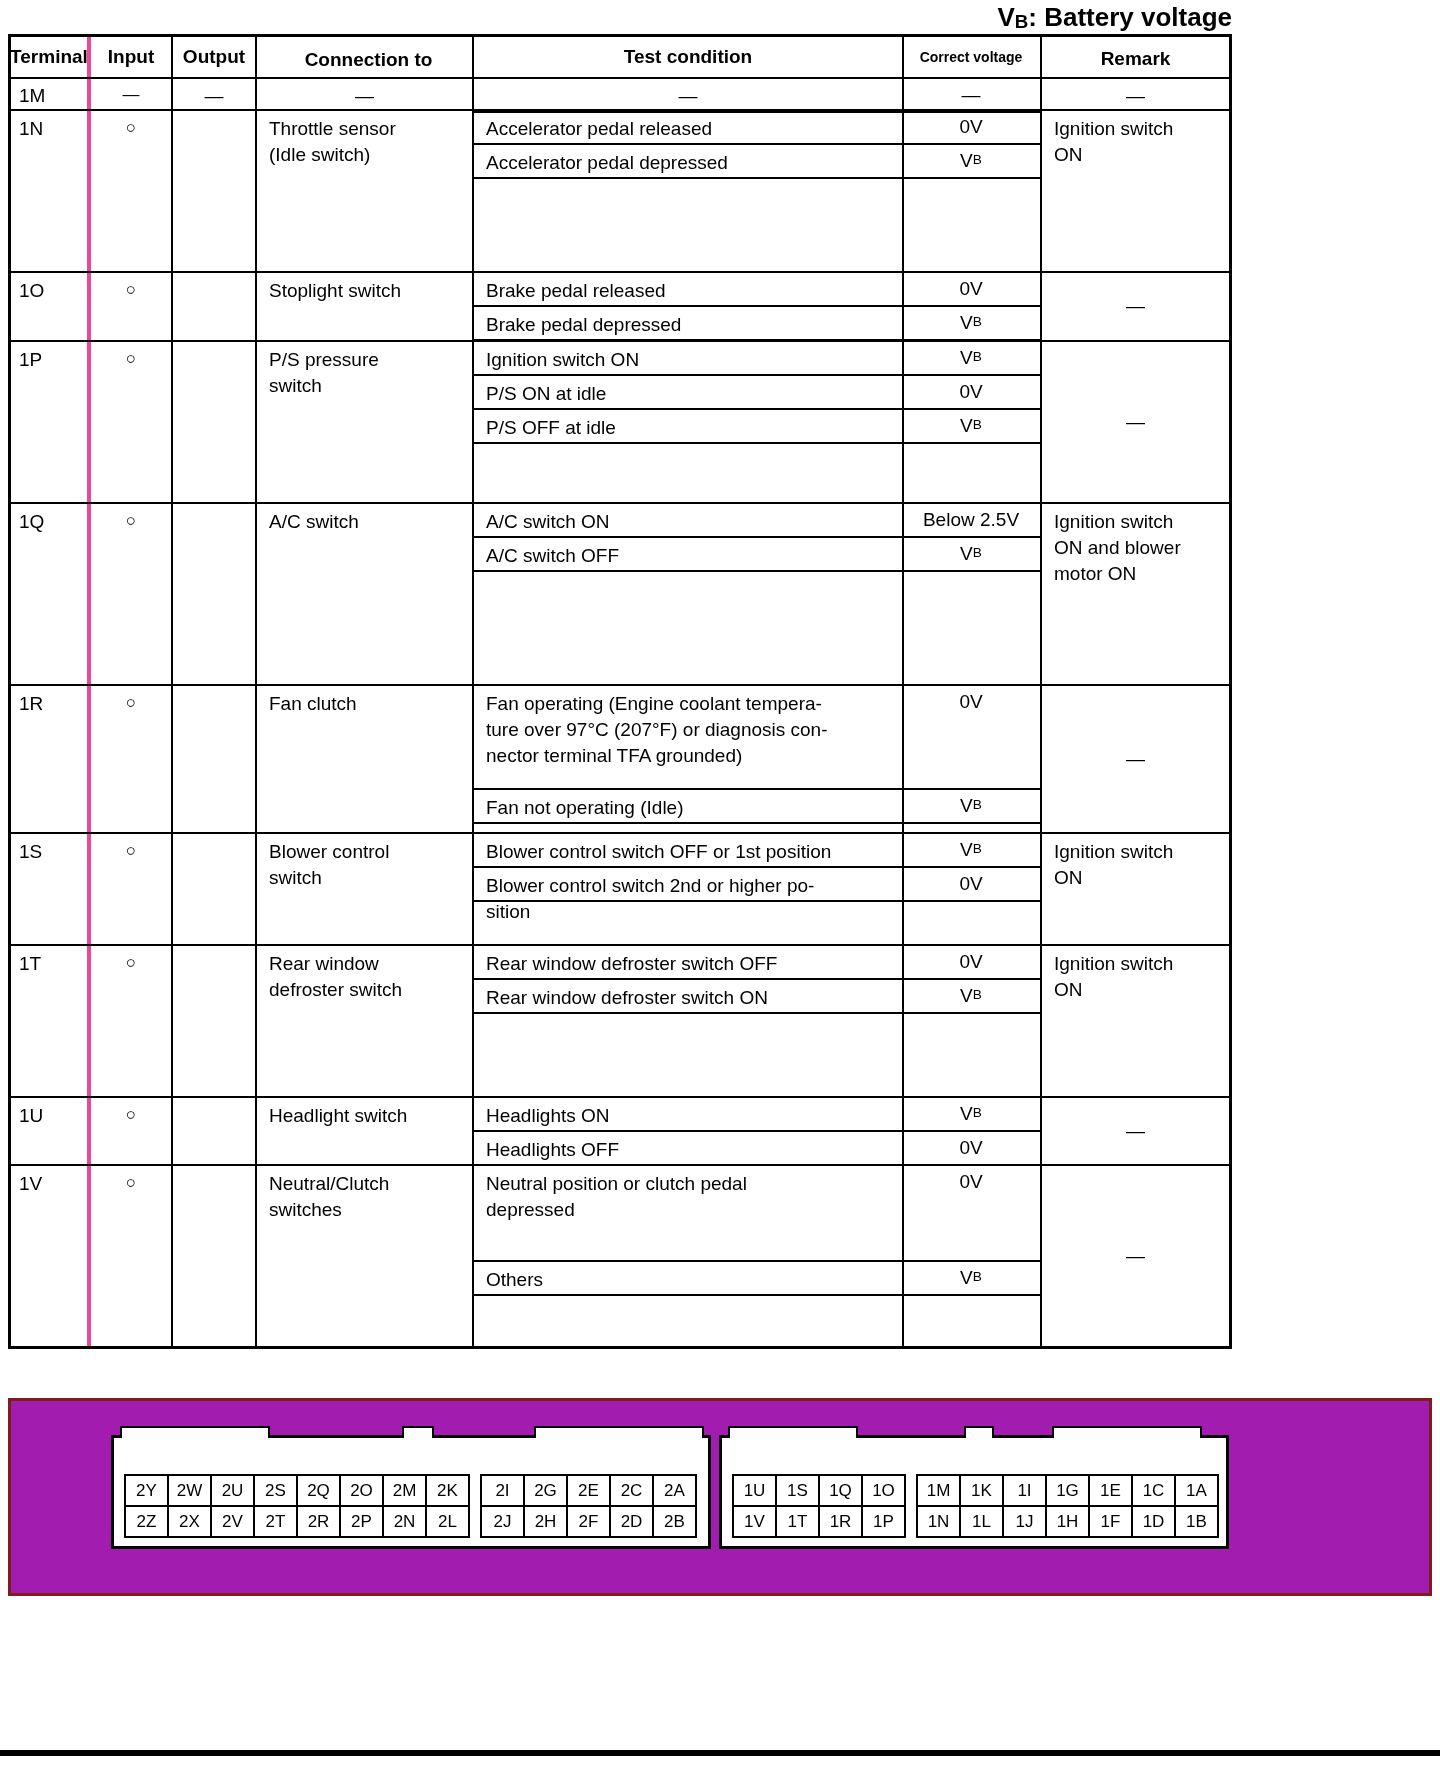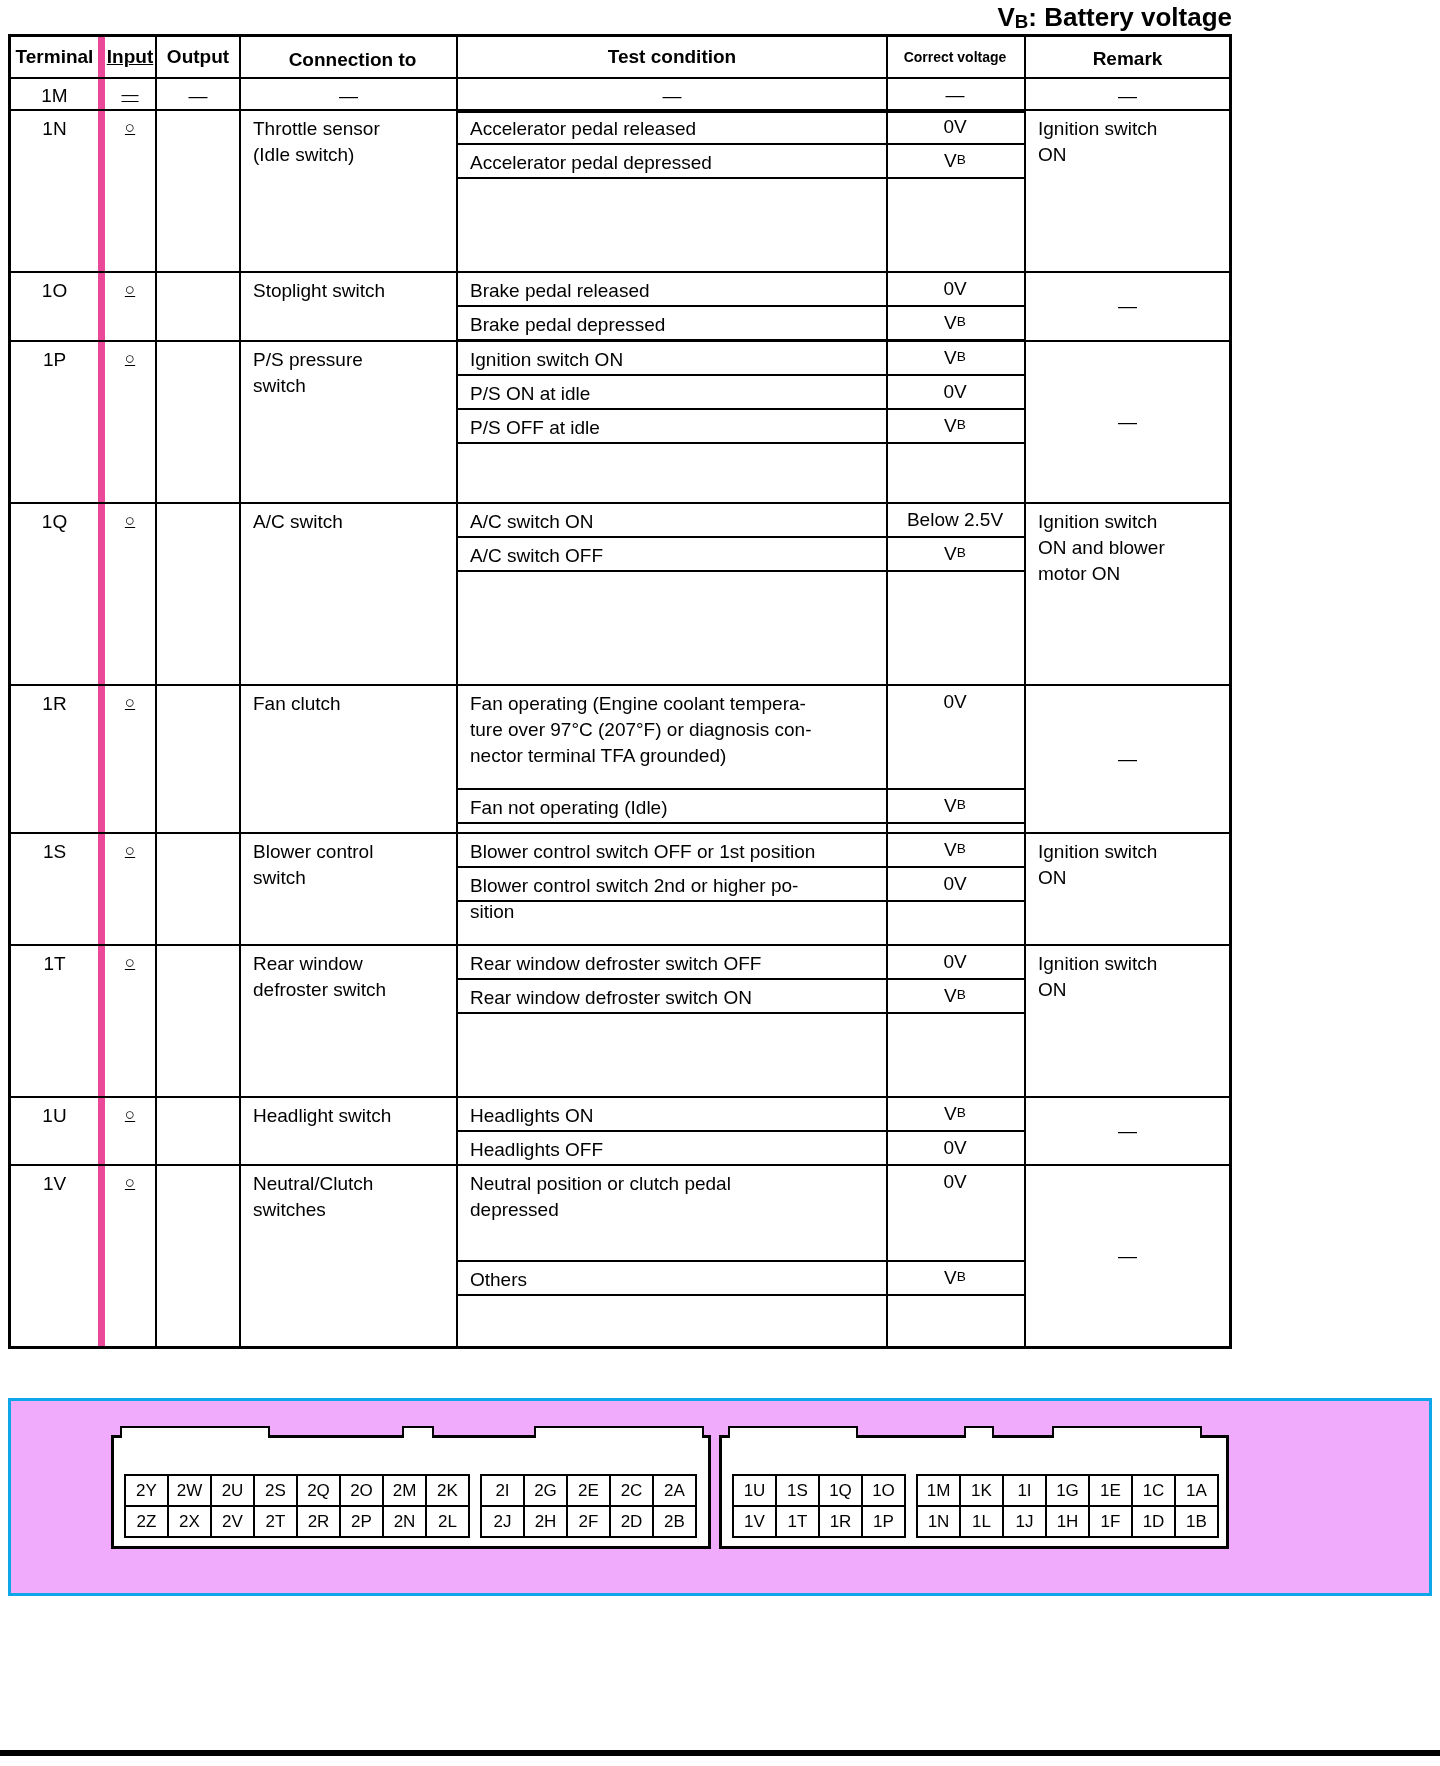--- a/index.html
+++ b/index.html
@@ -7,22 +7,22 @@
   .legend{position:absolute;top:2px;right:208px;font-weight:bold;font-size:26px;}
   .vbsub{font-size:0.72em;position:relative;top:2px;}
 
   
   .ttable{position:absolute;left:8px;top:34px;width:1224px;border:3px solid #000;box-sizing:border-box;background:#fff;}
   .thead{display:flex;height:40px;border-bottom:2px solid #000;font-weight:bold;}
   .thead .hcell{display:flex;align-items:center;justify-content:center;box-sizing:border-box;}
   .trow{display:flex;box-sizing:content-box;}
   .trow + .trow{border-top:2px solid #000;}
   .cell{box-sizing:border-box;padding:5px 8px 0;overflow:hidden;line-height:1.38;}
-  .c-term{width:94px;text-align:center;border-right:7px solid #ec4899;}
-  .c-in{width:52px;text-align:center;border-right:2px solid #000;font-size:17px;text-decoration:underline;}
+  .c-term{width:80px;border-right:4px solid #ec4899;}
+  .c-in{width:82px;text-align:center;border-right:2px solid #000;font-size:17px;}
   .c-out{width:84px;text-align:center;border-right:2px solid #000;}
   .c-conn{width:217px;border-right:2px solid #000;white-space:pre-line;padding:5px 12px 0;}
   .c-conds{width:568px;border-right:2px solid #000;box-sizing:border-box;position:relative;display:flex;flex-direction:column;padding:0;}
   .c-rem{flex:1;white-space:pre-line;padding:5px 12px 0;line-height:1.38;box-sizing:border-box;}
   .c-rem.center{display:flex;align-items:center;justify-content:center;padding:0;}
   .c-conn.center{text-align:center;}
   .divider{position:absolute;top:0;bottom:0;left:428px;width:2px;background:#000;}
   .cond{display:flex;height:34px;border-bottom:2px solid #000;box-sizing:border-box;flex:0 0 auto;}
   .cond .test{flex:0 0 428px;box-sizing:border-box;padding:5px 12px 0;white-space:pre-line;line-height:1.38;}
   .cond .test.center{text-align:center;padding:5px 0 0;}
@@ -33,21 +33,21 @@
   .r-1R .cond:first-child{height:104px}
   .r-1V .cond:first-child{height:96px}
   .r-1M .cond:last-child,.r-1O .cond:last-child,.r-1R .cond:last-child,
   .r-1S .cond:last-child,.r-1U .cond:last-child,.r-1V .cond:last-child{flex:1 1 auto;height:auto;border-bottom:none;}
   .r-1M .cond .test,.r-1M .cell{padding-top:4px;}
   .hc-conds{display:flex;position:relative;width:568px;border-right:2px solid #000;box-sizing:border-box;}
   .htest{flex:0 0 428px;display:flex;align-items:center;justify-content:center;}
   .hvolt{flex:1;display:flex;align-items:center;justify-content:center;font-size:14px;}
 
   
-  .diagram{position:absolute;left:8px;top:1398px;width:1424px;height:198px;border:3px solid #0ea5e9;box-sizing:border-box;background:#f0abfc;}
+  .diagram{position:absolute;left:8px;top:1398px;width:1424px;height:198px;border:3px solid #7f1d1d;box-sizing:border-box;background:#a21caf;}
   .connector-wrap{position:absolute;top:34px;left:100px;display:flex;gap:8px;align-items:flex-start;}
   .connector{position:relative;height:114px;border:3px solid #000;box-sizing:border-box;background:#fff;}
   .connector.left{width:600px;}
   .connector.right{width:510px;}
   .bump{position:absolute;top:-12px;height:12px;background:#fff;border:2px solid #000;border-bottom:none;box-sizing:border-box;}
   .pins{position:absolute;left:10px;bottom:8px;display:flex;flex-direction:column;}
   .pinrow{display:flex;gap:10px;}
   .pinrow + .pinrow{margin-top:-2px;border-radius:9px;}
   .pingroup{display:flex;}
   .pincell{width:45px;height:33px;border:2px solid #000;box-sizing:border-box;display:flex;align-items:center;justify-content:center;margin-left:-2px;font-size:17px;background:#fff;}

